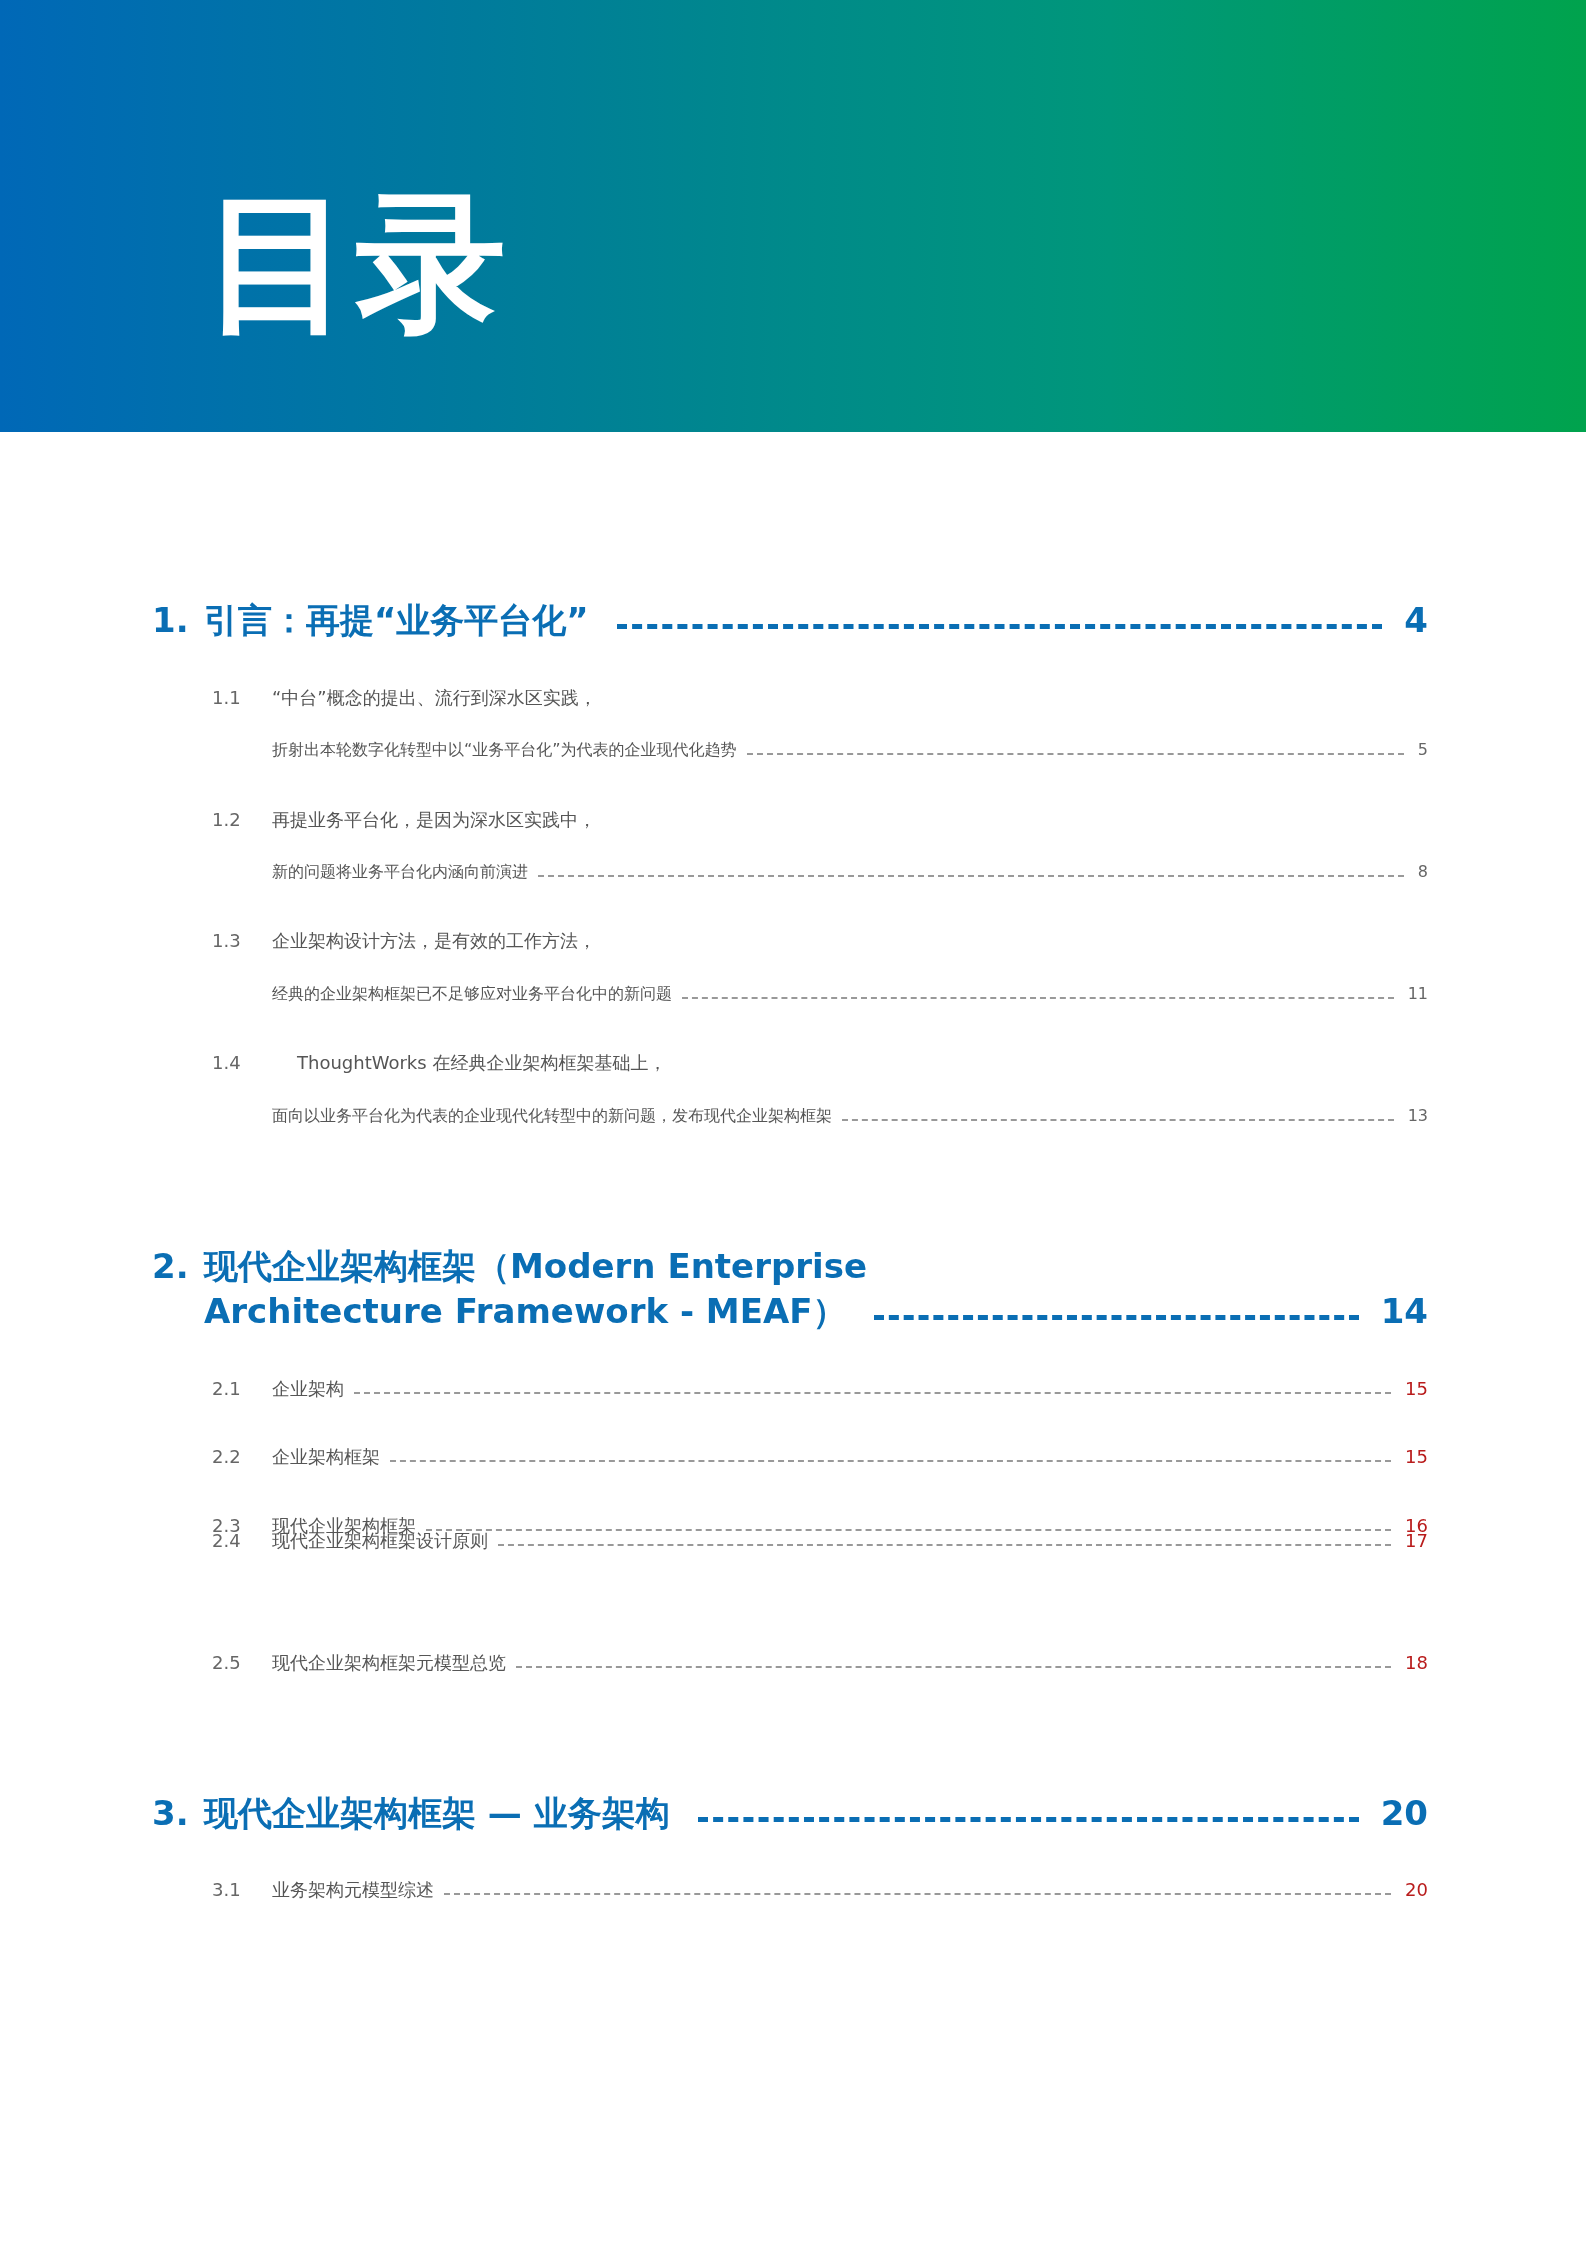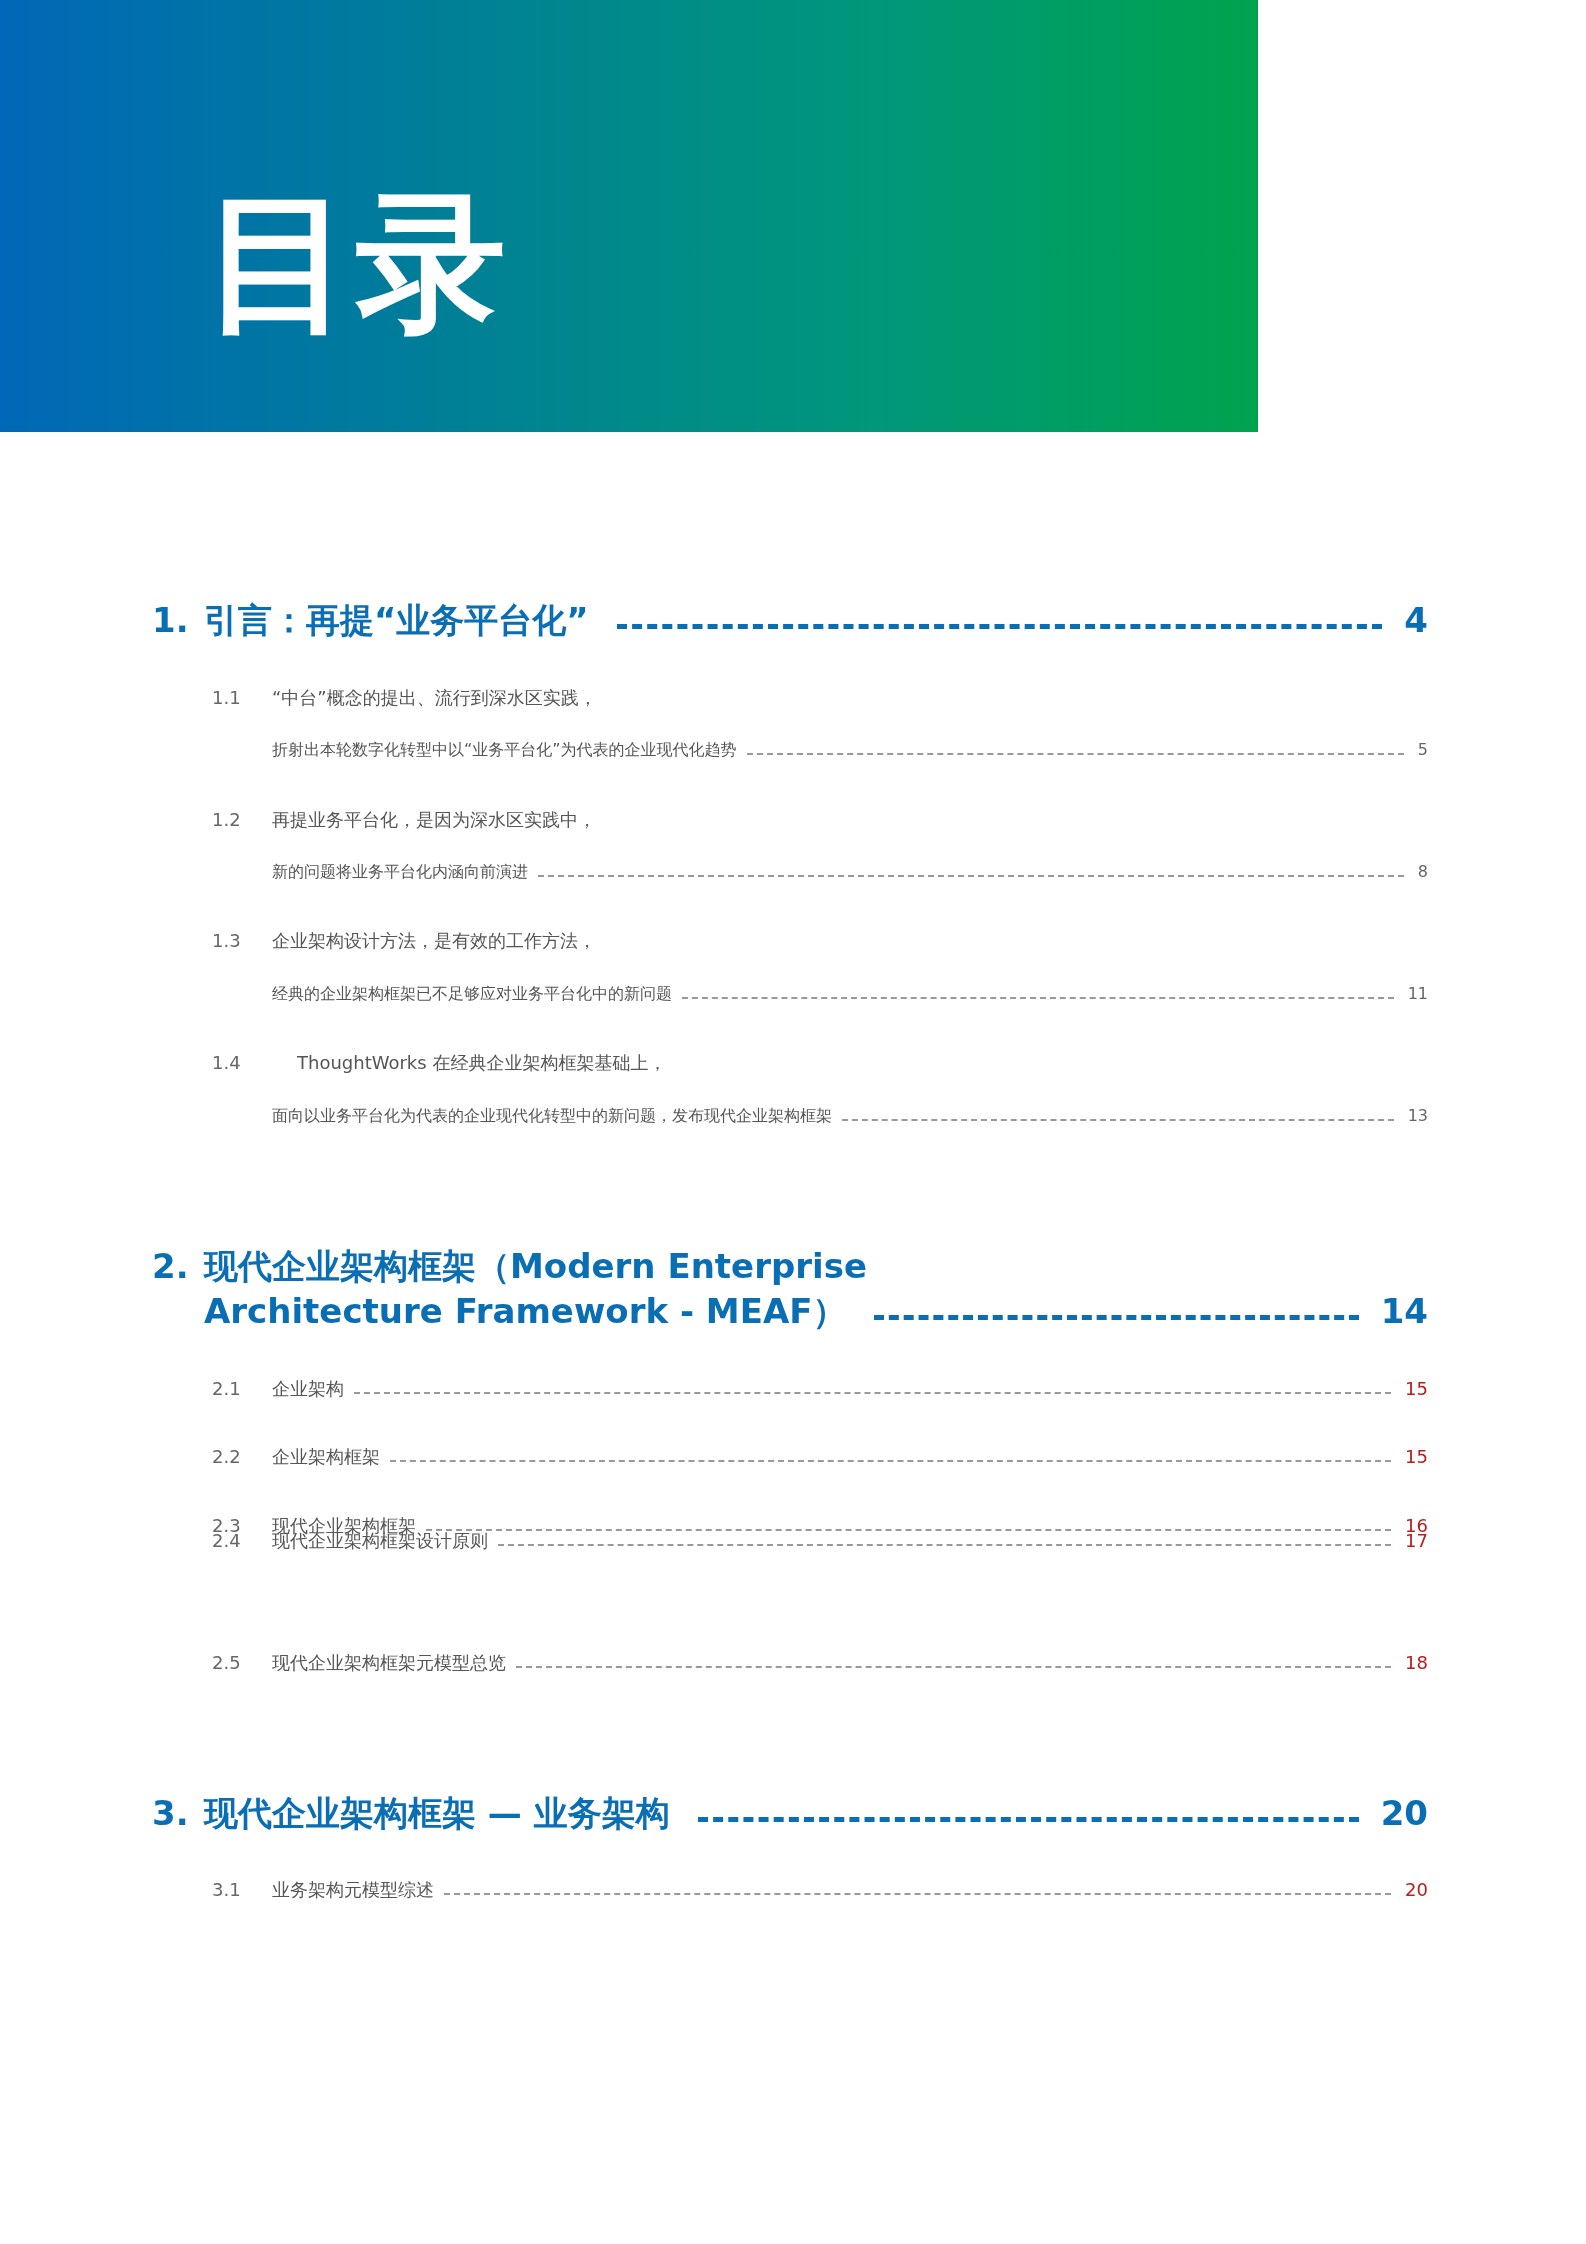--- a/index.html
+++ b/index.html
@@ -2,21 +2,21 @@
 <html><head>
 <meta charset="utf-8">
 <style>
   html, body { margin: 0; padding: 0; }
   body {
     width: 1586px; height: 2244px; position: relative; overflow: hidden;
     background: #ffffff;
     font-family: "DejaVu Sans", "Liberation Sans", sans-serif;
   }
   .header {
-    position: absolute; left: 0; top: 0; width: 1258px; height: 432px;
+    position: absolute; left: 0; top: 0; width: 1586px; height: 432px;
     background: linear-gradient(90deg, #0068b7 0%, #007b9c 30%, #008a8a 50%, #00977a 70%, #00a34d 100%);
   }
   .header .title {
     position: absolute; left: 204px; top: 178px;
     font-size: 150px; line-height: 170px; font-weight: bold; color: #ffffff;
     letter-spacing: 2px;
   }
   .toc { position: absolute; left: 0; top: 0; width: 1586px; }
   .sec {
     position: absolute; left: 152px; width: 1276px;

